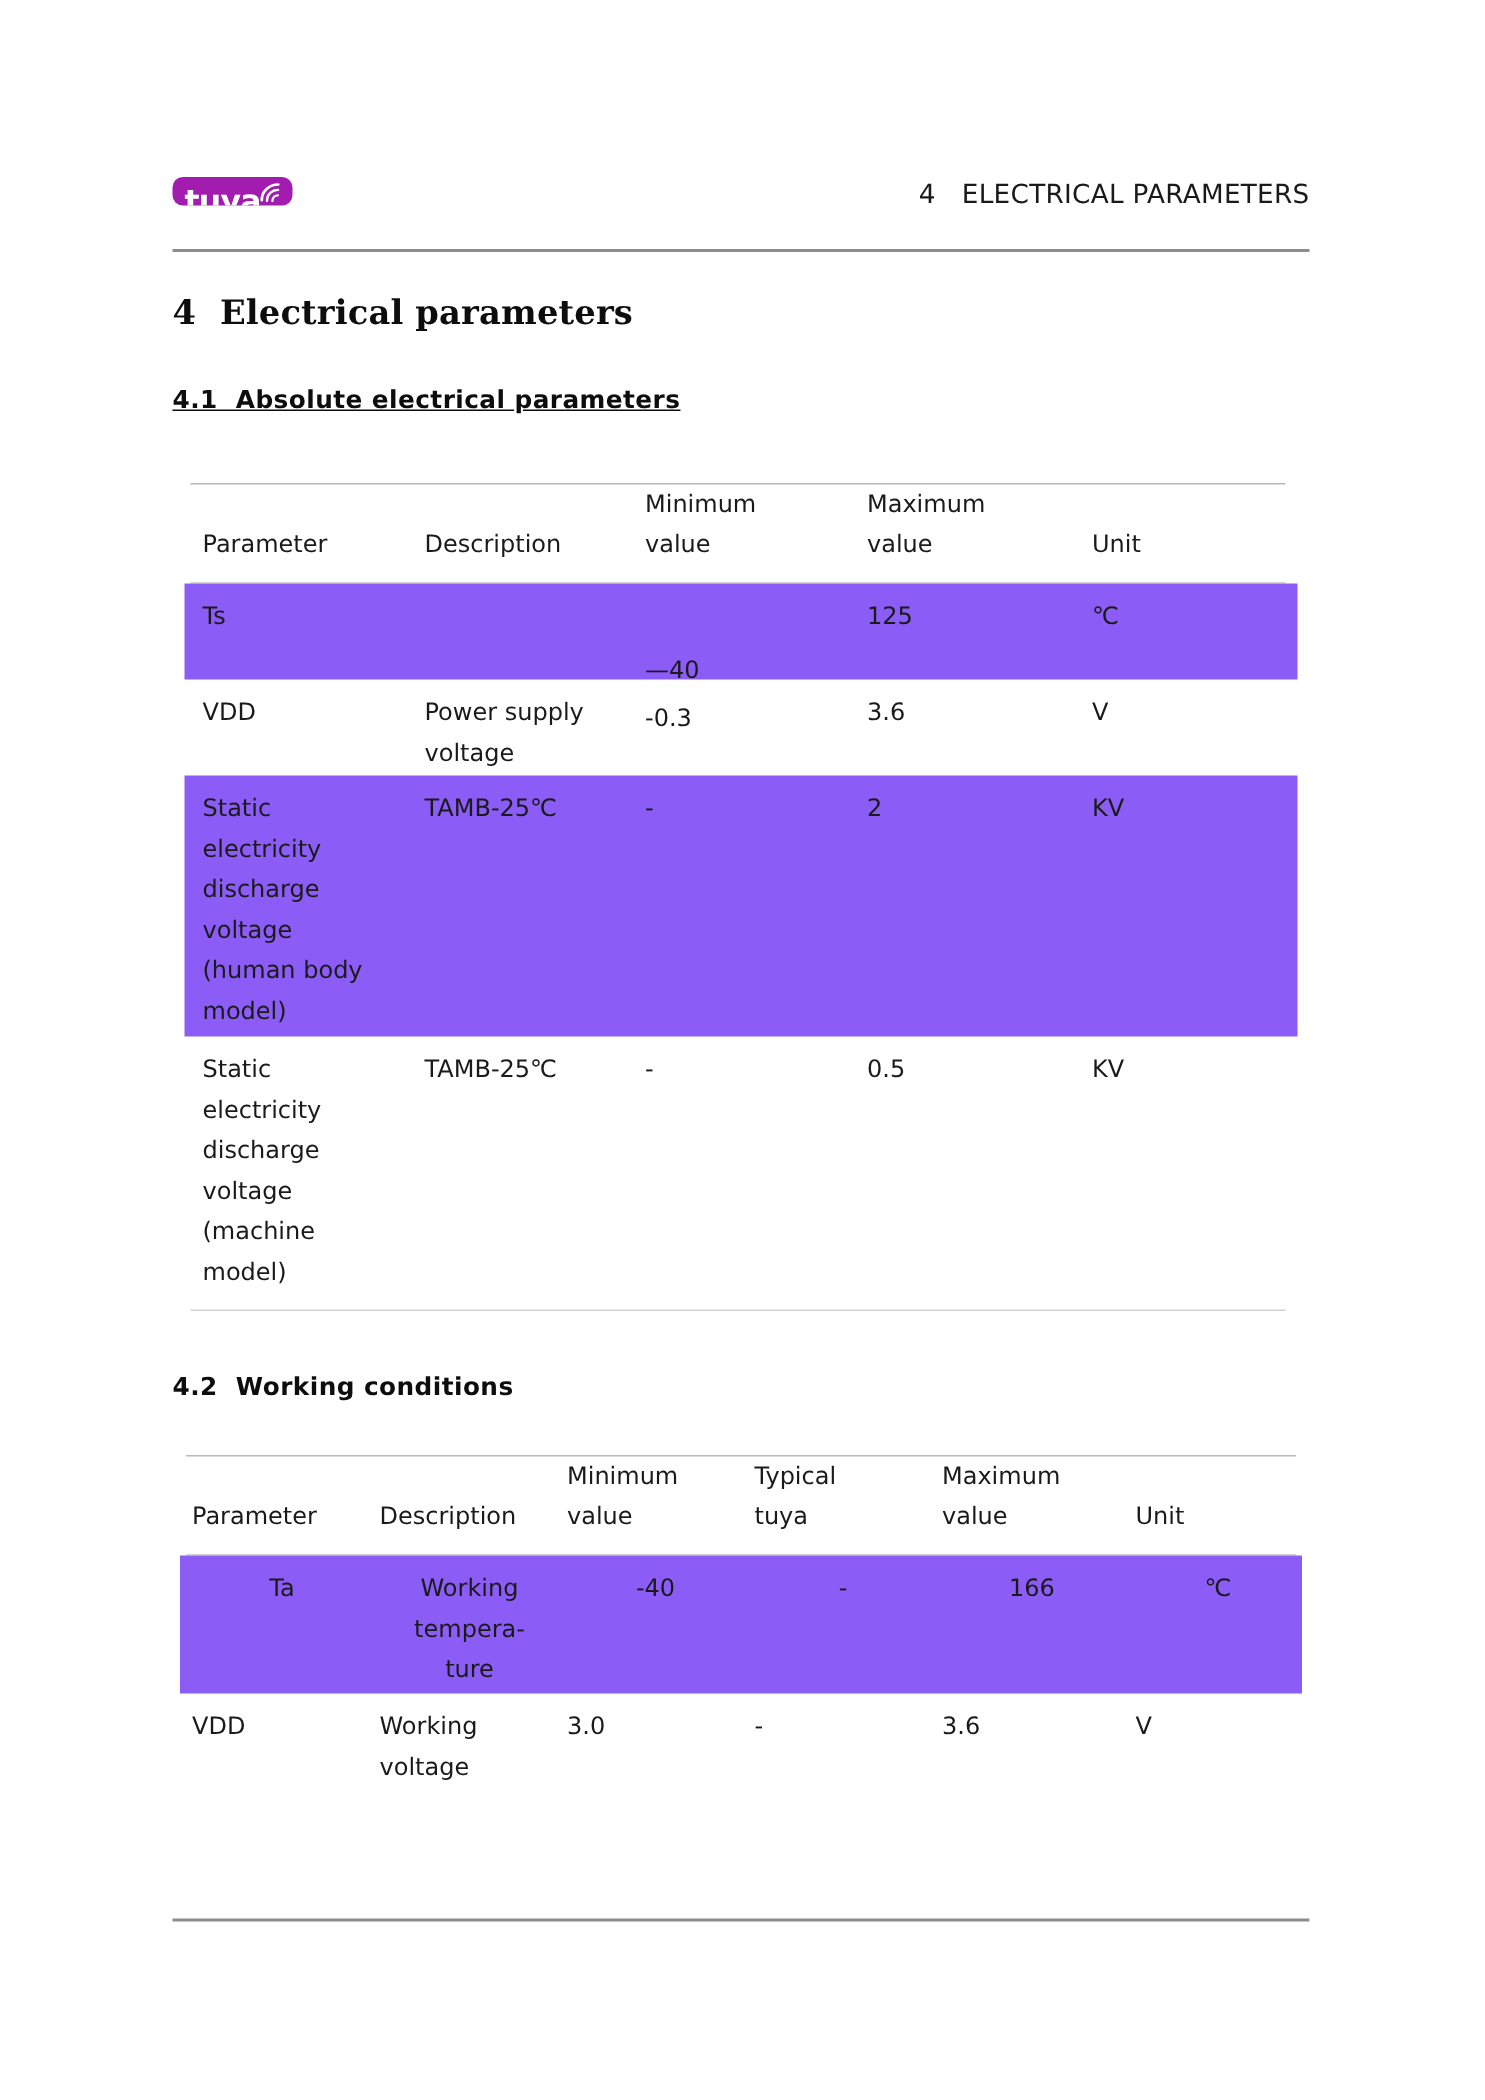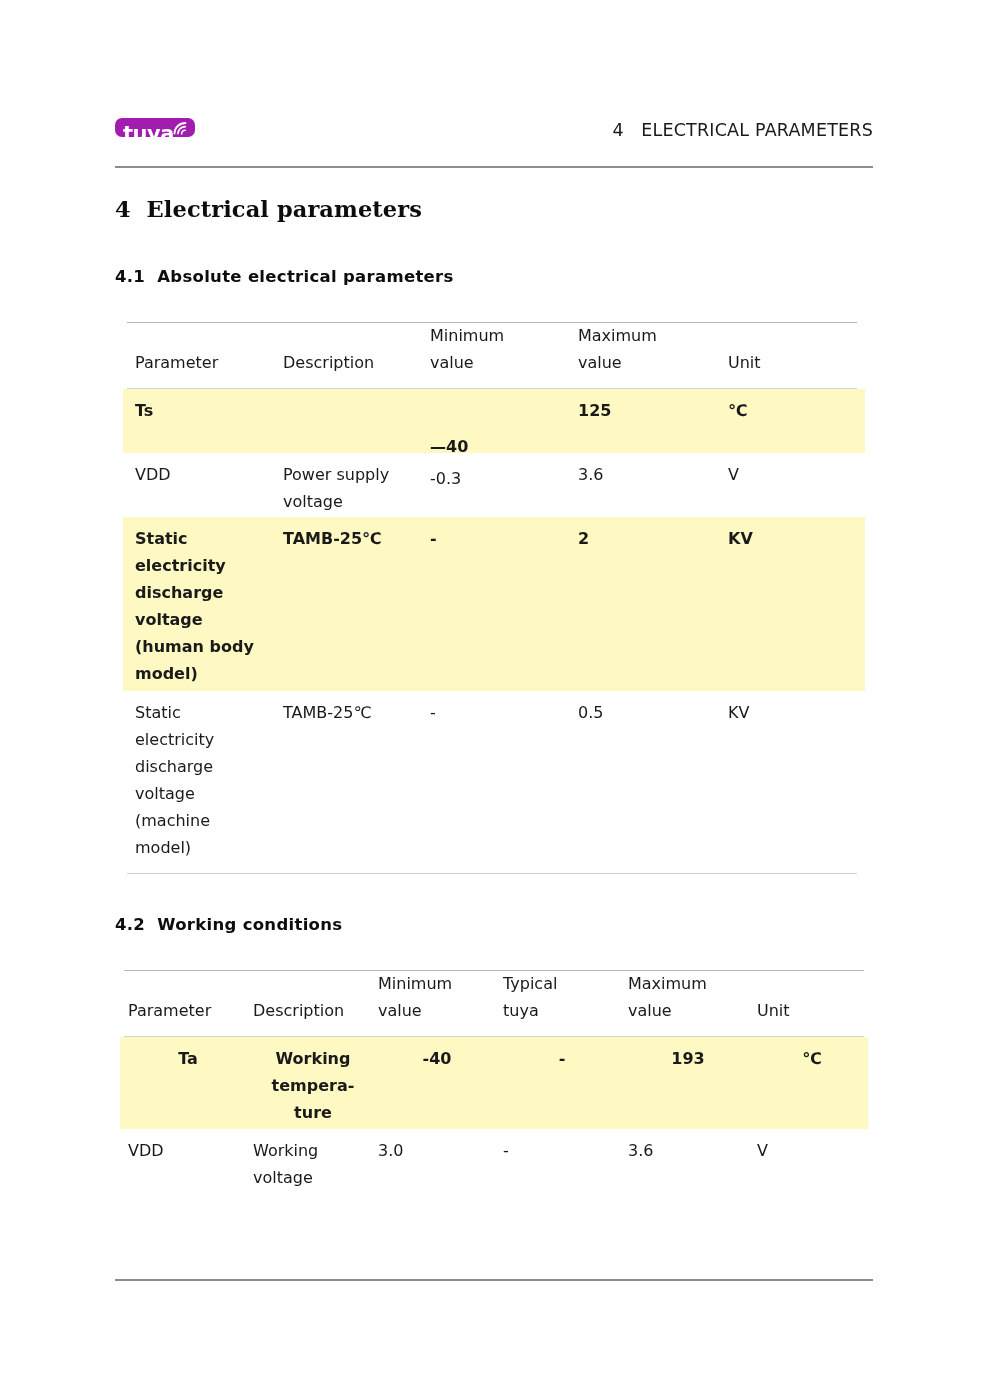--- a/index.html
+++ b/index.html
@@ -92,41 +92,41 @@
   .h2 {
     position: absolute;
     left: 115px;
     font-family: "DejaVu Sans", sans-serif;
     font-size: 16.5px;
     font-weight: bold;
     color: #0d0d0d;
     letter-spacing: 0.3px;
     white-space: pre;
   }
-  .h2-a { top: 267px; }
+  .h2-a { top: 257px; text-decoration: underline; }
   .h2-b { top: 915px; }
 
   
   .table {
     position: absolute;
     font-size: 16px;
     line-height: 27px;
     color: #1a1a1a;
   }
   .table .rule {
     position: absolute;
     background: #b8b8b8;
     height: 1.4px;
   }
   .table .rule.thin { background: #d2d2d2; height: 1.2px; }
   .row {
     position: relative;
     box-sizing: border-box;
   }
-  .row.shaded { background: #fef9c3; font-weight: bold; }
+  .row.shaded { background: #8b5cf6; }
   .cell {
     position: absolute;
     top: 0;
     white-space: pre-line;
   }
 
   
   #table-abs { left: 123px; top: 322px; width: 742px; }
   #table-abs .rule { left: 4px; width: 730px; }
   #table-abs .row { width: 742px; }
@@ -271,21 +271,21 @@
 
     <div class="rule thin" style="top:66px;"></div>
 
     <div class="row shaded" style="position:absolute; top:67px; height:92px;text-align:center;">
       <div class="cell c0" style="top:8px;">Ta</div>
       <div class="cell c1" style="top:8px;">Working
 tempera-
 ture</div>
       <div class="cell c2" style="top:8px;">-40</div>
       <div class="cell c3" style="top:8px;">-</div>
-      <div class="cell c4" style="top:8px;">193</div>
+      <div class="cell c4" style="top:8px;">166</div>
       <div class="cell c5" style="top:8px;">℃</div>
     </div>
 
     <div class="row" style="position:absolute; top:159px; height:64px;">
       <div class="cell c0" style="top:8px;">VDD</div>
       <div class="cell c1" style="top:8px;">Working
 voltage</div>
       <div class="cell c2" style="top:8px;">3.0</div>
       <div class="cell c3" style="top:8px;">-</div>
       <div class="cell c4" style="top:8px;">3.6</div>

